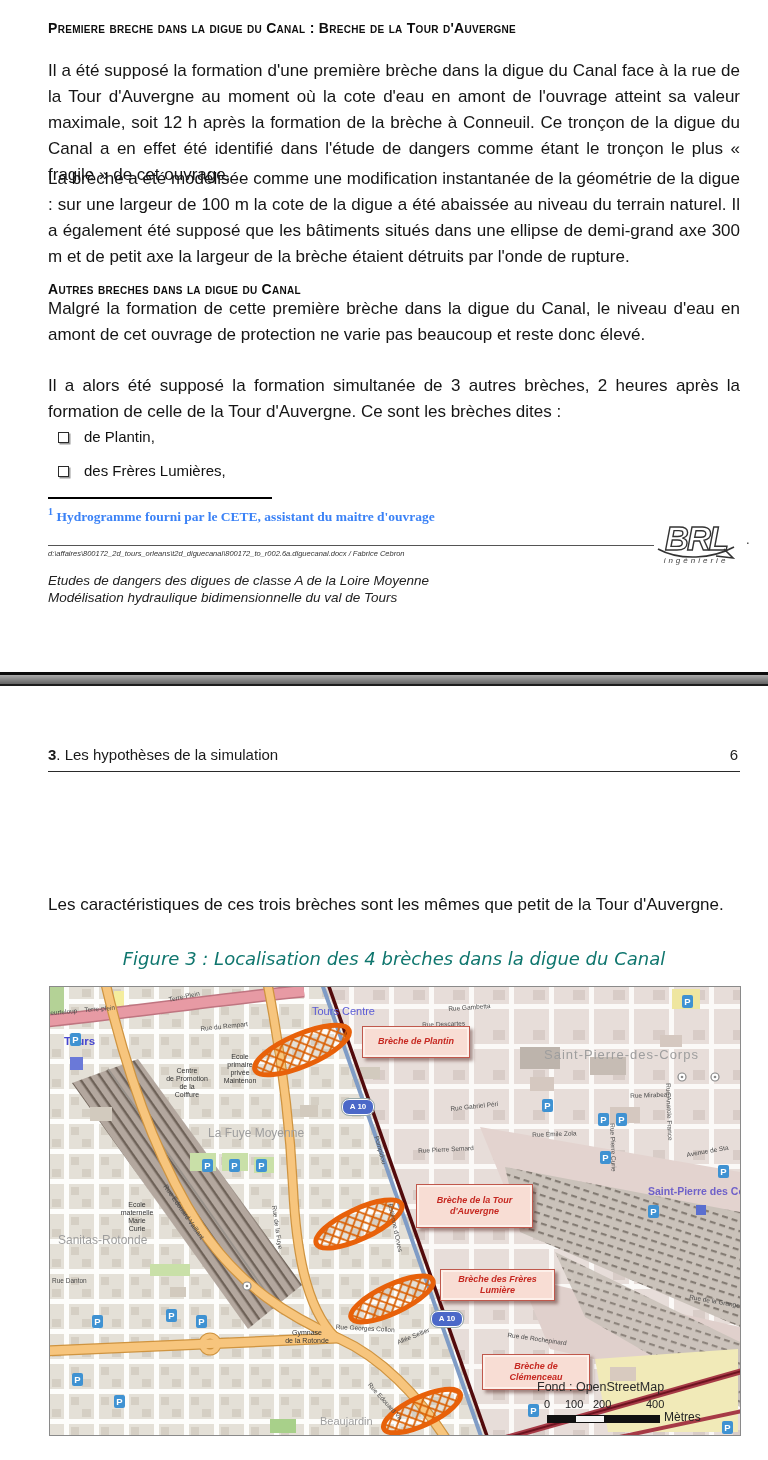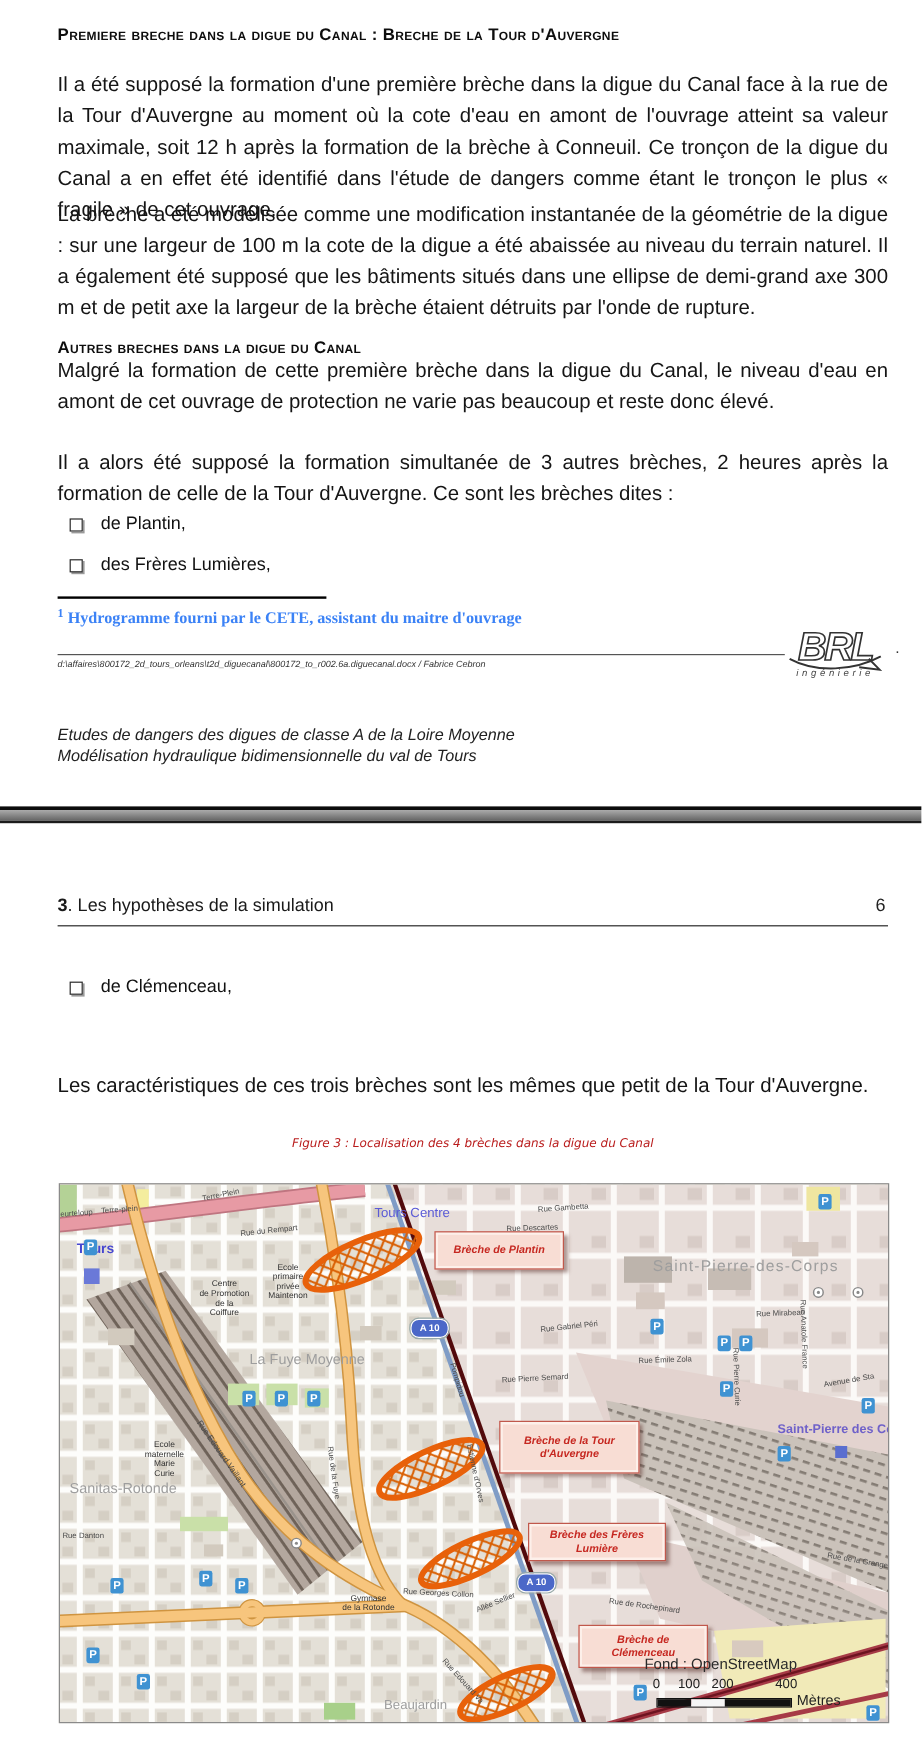--- a/index.html
+++ b/index.html
@@ -19,21 +19,21 @@
   .brl{position:absolute;left:652px;top:524px;width:88px;text-align:center;}
   .brl-text{font-size:33px;line-height:30px;font-weight:bold;font-style:italic;color:#fff;-webkit-text-stroke:1.4px #333;letter-spacing:-2px;}
   .brl-swoosh{position:absolute;left:2px;top:22px;}
   .brl-sub{font-size:8px;font-style:italic;letter-spacing:3px;color:#444;margin-top:2px;}
   .footer-dot{position:absolute;left:746px;top:532px;font-size:13px;color:#333;}
   .page-sep{position:absolute;left:0;top:672px;width:768px;height:9px;background:linear-gradient(#ababab,#636363);border-top:3px solid #0c0c0c;border-bottom:2px solid #1c1c1c;}
   .p2head{font-size:15px;color:#1a1a1a;}
   .p2head .num{font-weight:bold;}
   .pagenum{position:absolute;right:30px;top:746px;font-size:15px;color:#222;}
   .head-rule{border-top:1.5px solid #2a2a2a;}
-  .caption{font-size:10px;font-style:italic;text-align:center;color:#b91c1c;font-family:"DejaVu Sans",sans-serif;}
+  .caption{font-size:18px;font-style:italic;text-align:center;color:#0f766e;font-family:"DejaVu Sans",sans-serif;}
   
   .map{position:absolute;left:49px;top:986px;width:690px;height:448px;border:1px solid #8a8a8a;overflow:hidden;background:#e9e5dd;}
   .map svg{position:absolute;left:0;top:0;}
   .mlabel{position:absolute;white-space:nowrap;transform-origin:0 0;}
   .street{font-size:6.5px;color:#4a4a4a;}
   .district{color:#9e9e9e;font-size:12px;}
   .poi{font-size:7px;color:#333;white-space:pre-line;text-align:center;line-height:8px;}
   .pi{position:absolute;width:11px;height:13px;background:#3f92d2;border-radius:2px;color:#fff;font-size:9.5px;font-weight:bold;text-align:center;line-height:13px;}
   .shield{position:absolute;width:30px;height:14px;background:#4b68c8;border:1.5px solid #fff;outline:1px solid #9aa;border-radius:7px;color:#fff;font-size:8px;font-weight:bold;text-align:center;line-height:13px;}
   .breach{position:absolute;background:#f8ddd4;border:1px solid #c0584c;box-shadow:inset 0 0 0 2px #fdf0ea,3px 3px 3px rgba(90,45,40,.5);color:#c62821;font-weight:bold;font-style:italic;font-size:9px;line-height:11.5px;text-align:center;display:flex;flex-direction:column;justify-content:center;}
@@ -66,45 +66,41 @@
   </div>
 
   <div class="blk fsep" style="top:497px"></div>
   <div class="blk footnote" style="top:506px">
     <sup>1</sup>
     <span>Hydrogramme fourni par le CETE, assistant du maitre d'ouvrage</span>
   </div>
 
   <div class="blk footer-rule" style="top:545px"></div>
   <div class="blk doc-path" style="top:549px">d:\affaires\800172_2d_tours_orleans\t2d_diguecanal\800172_to_r002.6a.diguecanal.docx / Fabrice Cebron</div>
-  <div class="blk doc-titles" style="top:604px">
+  <div class="blk doc-titles" style="top:572px">
     <div>Etudes de dangers des digues de classe A de la Loire Moyenne</div>
     <div>Modélisation hydraulique bidimensionnelle du val de Tours</div>
   </div>
   <div class="brl">
     <div class="brl-text">BRL</div>
     <svg class="brl-swoosh" width="84" height="16">
       <path d="M4,3 C26,15 58,13 80,1 M62,10 L79,12 L70,3" stroke="#333" stroke-width="1.6" fill="none"></path>
     </svg>
     <div class="brl-sub">ingénierie</div>
   </div>
   <div class="footer-dot">.</div>
 
   <div class="page-sep"></div>
 
   <div class="blk p2head" style="top:746px">
     <span class="num">3</span><span>. Les hypothèses de la simulation</span>
   </div>
   <div class="pagenum">6</div>
   <div class="blk head-rule" style="top:771px"></div>
 
-  <div class="blk bullet-item" style="top:814px">
-    <span class="sq"></span>
-    <span>de Clémenceau,</span>
-  </div>
   <p class="blk bodytxt" style="top:892px">Les caractéristiques de ces trois brèches sont les mêmes que petit de la Tour d'Auvergne.</p>
 
   <div class="blk caption" style="top:948px">Figure 3 : Localisation des 4 brèches dans la digue du Canal</div>
 
   <div class="map">
     <svg width="690" height="448" viewBox="0 0 690 448">
       <defs>
         <pattern id="gridL" width="30" height="30" patternUnits="userSpaceOnUse">
           <rect width="30" height="30" fill="#e4e0d7"></rect>
           <rect x="0" y="12" width="30" height="5" fill="#fdfdfb"></rect>

